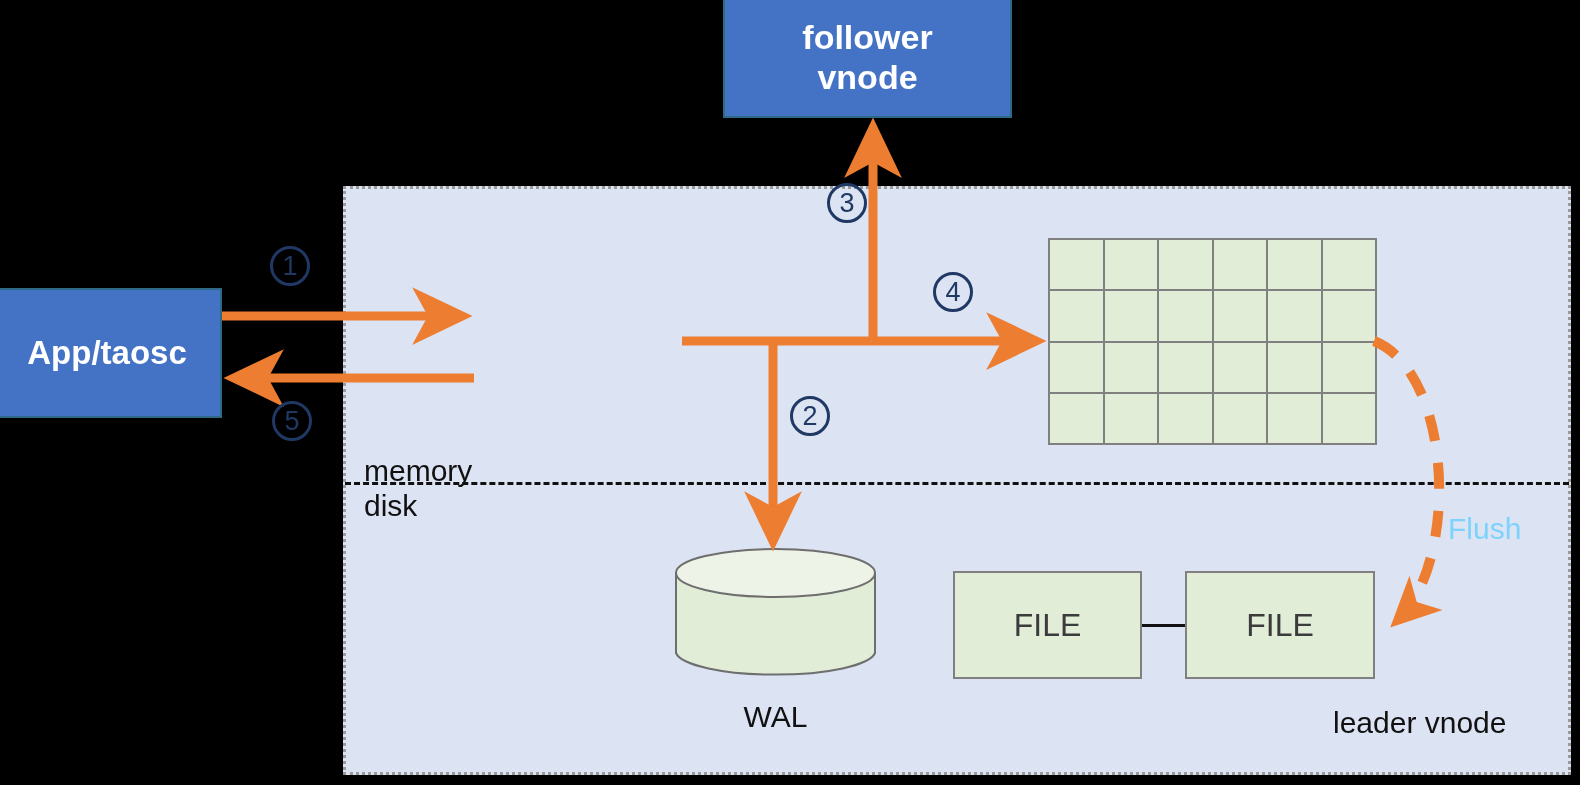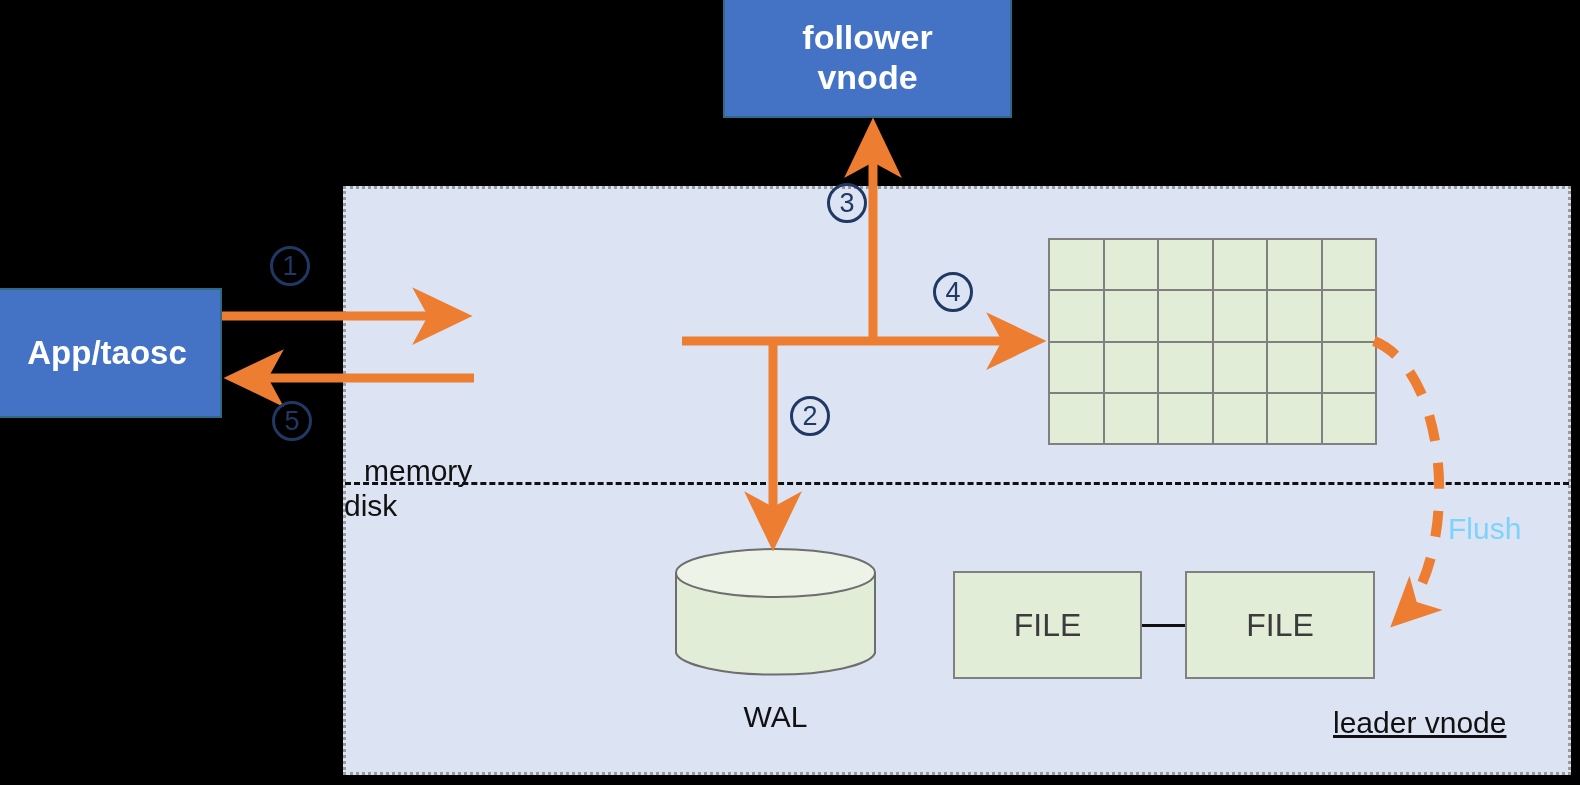--- a/index.html
+++ b/index.html
@@ -116,27 +116,26 @@
     left: 345px; top: 482px;
     width: 1224px; height: 0;
     border-top: 3px dashed #111111;
   }
   .zonelabel {
     position: absolute;
     font-size: 30px;
     color: #111111;
   }
   #label-memory { left: 364px; top: 443px; margin-top: 11px; }
-  #label-disk   { left: 344px; top: 489px; }
+  #label-disk   { left: 364px; top: 489px; }
   #label-leader-vnode {
     position: absolute;
     left: 1333px; top: 706px;
     font-size: 30px;
     color: #111111;
-    text-decoration: underline;
   }
   #label-flush {
     position: absolute;
     left: 1448px; top: 512px;
     font-size: 30px;
     color: #7dd3fc;
   }
   
   .step {
     position: absolute;

